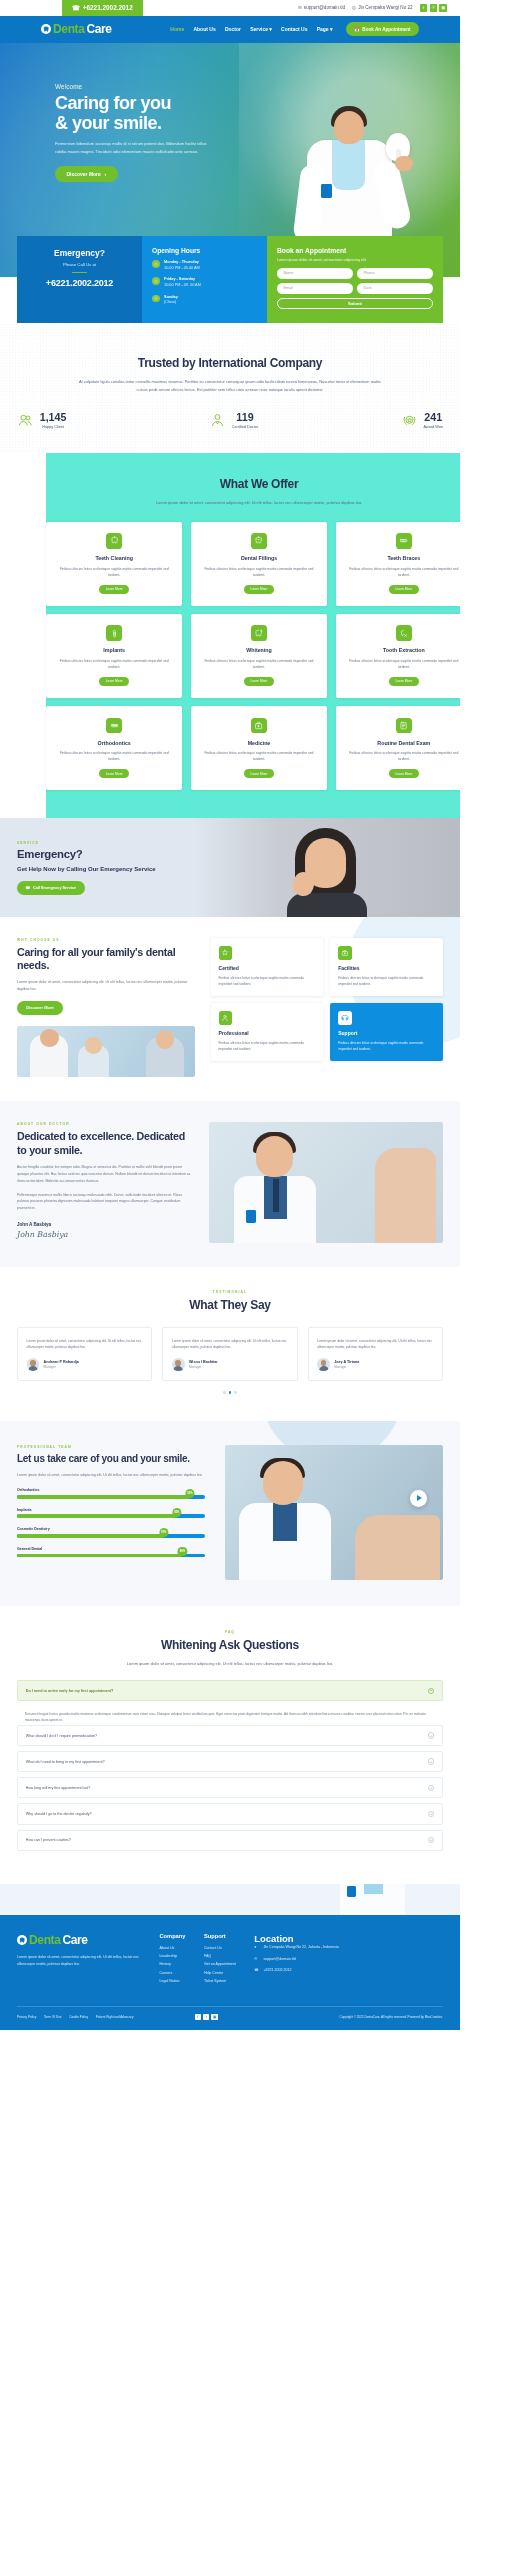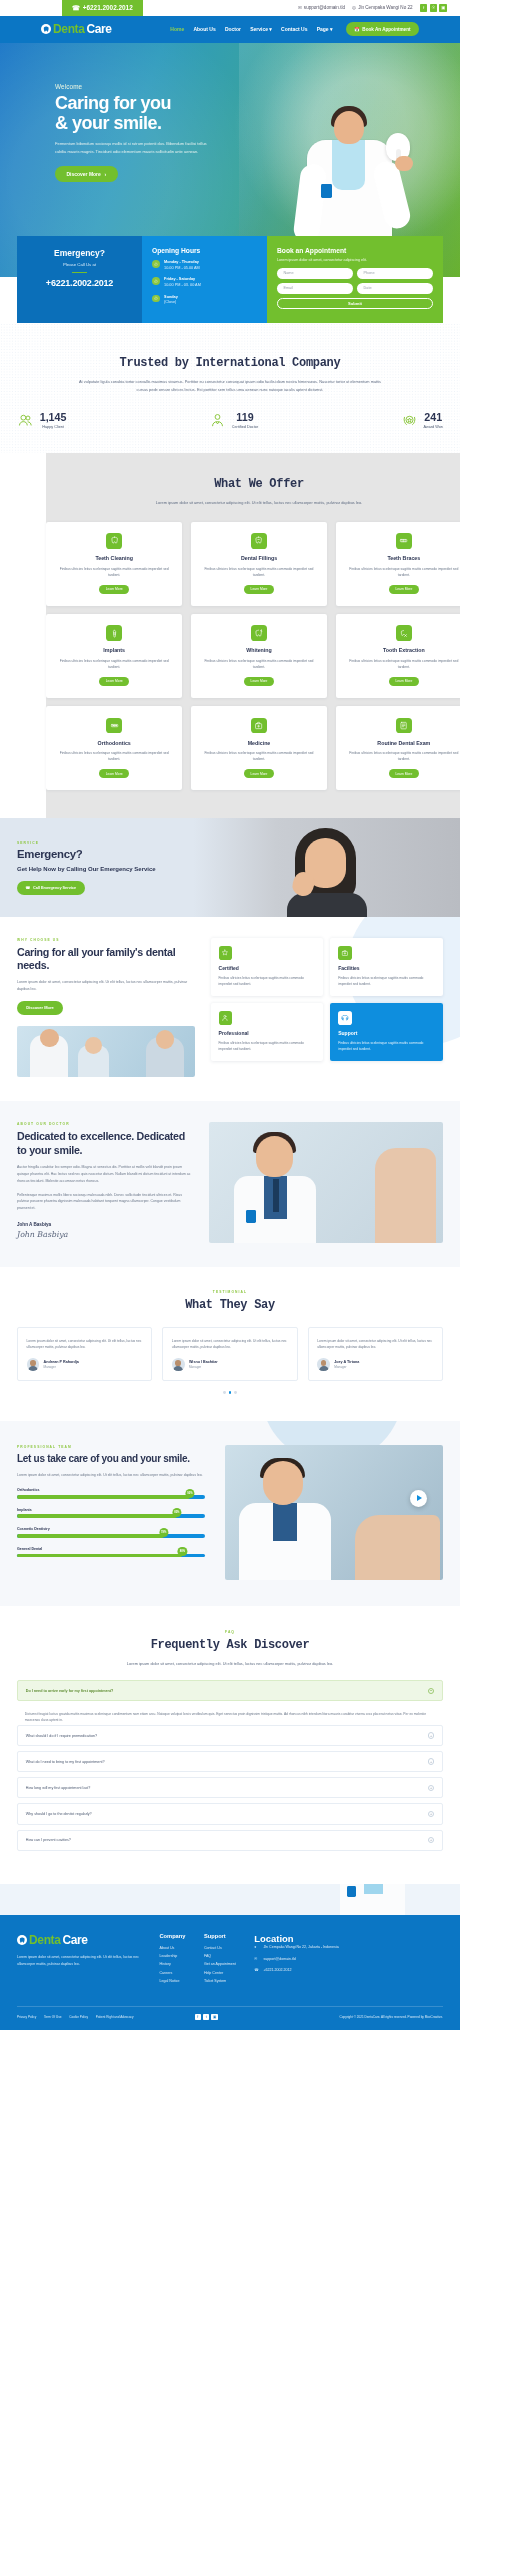--- a/index.html
+++ b/index.html
@@ -86,30 +86,30 @@
   .card-book h3 { font-size:6.7px; font-weight:bold;}
   .card-book p { font-size:3.7px; margin:3.6px 0 6.4px; color:#eef8e4;}
   .frow { display:flex; gap:4.3px; margin-bottom:4.3px; }
   .finput { flex:1; background:#fff; border-radius:14px; height:10.7px; display:flex; align-items:center; padding:0 6.4px; font-size:3.8px; color:#9aa2ab;}
   .fsubmit { width:100%; height:10.7px; border:0.7px solid #fff; border-radius:14px; display:flex; align-items:center; justify-content:center; font-size:4.1px; font-weight:bold; color:#fff;}
 
   
   .trusted { padding:33px 0 24px; text-align:center; position:relative; background:#fff; }
   .trusted:before{content:"";position:absolute;inset:0;opacity:.30;
      background-image:radial-gradient(#c6d6e8 0.5px, transparent 0.6px);background-size:2.8px 2.8px;}
-  .sec-title { font-size:12px; font-weight:bold; line-height:1.25; position:relative; letter-spacing:-0.3px;font-family:Liberation Mono, monospace;}
+  .sec-title { font-size:12px; font-weight:bold; line-height:1.25; position:relative; letter-spacing:-0.3px;}
   .sec-sub { font-size:3.9px; color:#5d6a80; line-height:1.95; width:305px; margin:7px auto 0; position:relative;}
   .stats { display:flex; justify-content:space-between; gap:37px; margin-top:18.5px; position:relative;}
   .stat { display:flex; align-items:center; gap:5.7px;}
   .stat-ico { width:17px; height:17px; color:#8cc63f;}
   .stat-num { font-size:10.7px; font-weight:bold; color:#2b3452; line-height:1;}
   .stat-lbl { font-size:3.8px; color:#4b5870; margin-top:2.1px;}
 
   
-  .offer { background:#e5e5e5; padding:24px 0 28px;margin-left:46px; }
+  .offer { background:#5eead4; padding:24px 0 28px;margin-left:46px; }
   .offer .sec-title{text-align:center;}
   .offer .sec-sub{text-align:center;}
   .grid3 { display:grid; grid-template-columns:repeat(3,1fr); gap:8.5px; margin-top:15.6px; }
   .svc { background:#fff; border-radius:2.1px; padding:11.4px 9.2px; text-align:center; box-shadow:0 0.7px 2.8px rgba(40,60,90,.07);}
   .svc-ico { width:15.6px; height:15.6px; border-radius:3.6px; background:#72bf2e; margin:0 auto 6.4px; display:flex; align-items:center; justify-content:center; }
   .svc-ico svg { width:9.2px; height:9.2px; fill:none; stroke:#fff; stroke-width:1.6;}
   .svc h4 { font-size:5.3px; font-weight:bold; margin-bottom:4.3px;}
   .svc p { font-size:3.4px; color:#6b7789; line-height:1.85;}
   .svc-btn { display:inline-block; margin-top:6.4px; background:#72bf2e; color:#fff; font-size:3.3px; padding:2.8px 6.4px; border-radius:7px;}
 
@@ -690,21 +690,21 @@
         <div class="sk-play">
             <i></i>
           </div>
       </div>
     </div>
   </div>
 
   <div class="faq">
     <div class="container">
       <div class="t-eyebrow">FAQ</div>
-      <div class="sec-title">Frequently Ask Discover</div>
+      <div class="sec-title">Whitening Ask Questions</div>
       <div class="sec-sub">Lorem ipsum dolor sit amet, consectetur adipiscing elit. Ut elit tellus, luctus nec ullamcorper mattis, pulvinar dapibus leo.</div>
       <div class="faqlist" id="faq-list">
           <div>
             <div class="faq-item open">
               <span class="faq-q">Do I need to arrive early for my first appointment?</span>
               <span class="faq-ico">−</span>
             </div>
             <div class="faq-ans">Dictumst feugiat luctus gravida mattis maximus scelerisque condimentum nam etiam arcu. Natoque volutpat lorcis vestibulum quis. Eget senectus proin dignissim tristique mattis. Ad rhoncus nibh interdum litora mauris curabitur viverra cras placerat netus vitae. Per ex molestie maecenas class aptent in.</div>
           </div>
           <div>

